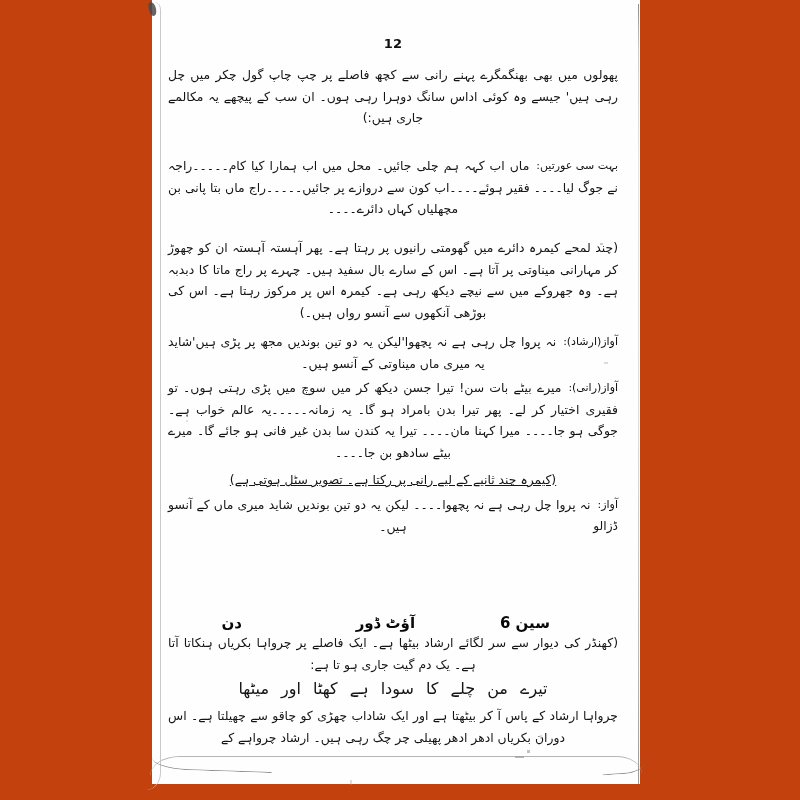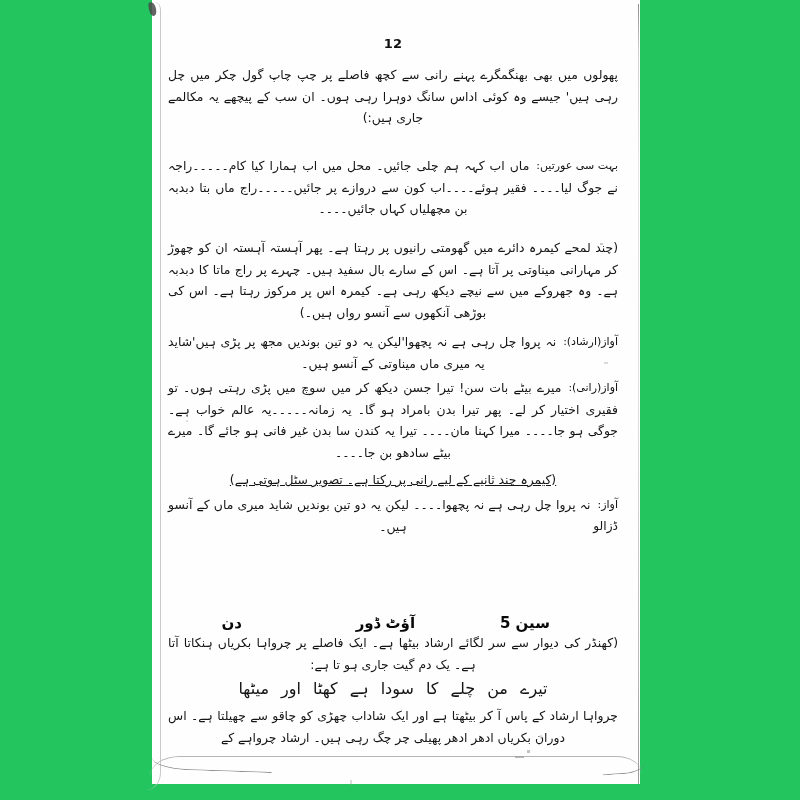--- a/index.html
+++ b/index.html
@@ -9,21 +9,21 @@
     background: #ffffff;
     width: 800px;
     height: 800px;
     overflow: hidden;
   }
 
   #scan {
     position: relative;
     width: 800px;
     height: 800px;
-    background: #22c55e;
+    background: #c2410c;
     font-family: "DejaVu Sans", "Liberation Sans", sans-serif;
   }
 
   
   .page-leaf {
     position: absolute;
     left: 152px;
     top: 0px;
     width: 488px;
     height: 784px;
@@ -231,21 +231,21 @@
   <div class="content">
 
     <div class="folio">12</div>
 
     <div class="blk" style="top:64px;">
       <span class="para">پھولوں میں بھی بھنگمگرے پہنے رانی سے کچھ فاصلے پر چپ چاپ گول چکر میں چل رہی ہیں' جیسے وہ کوئی اداس سانگ دوہرا رہی ہوں۔ ان سب کے پیچھے یہ مکالمے جاری ہیں:)</span>
     </div>
 
     <div class="blk dlg" style="top:155px;">
       <span class="who">بہت سی عورتیں:</span>
-      <span class="say">ماں اب کہہ ہم چلی جائیں۔ محل میں اب ہمارا کیا کام۔۔۔۔۔راجہ نے جوگ لیا۔۔۔۔ فقیر ہوئے۔۔۔۔اب کون سے دروازے پر جائیں۔۔۔۔۔راج ماں بتا دبدبہ بن مچھلیاں کہاں جائیں۔۔۔۔</span>
+      <span class="say">ماں اب کہہ ہم چلی جائیں۔ محل میں اب ہمارا کیا کام۔۔۔۔۔راجہ نے جوگ لیا۔۔۔۔ فقیر ہوئے۔۔۔۔اب کون سے دروازے پر جائیں۔۔۔۔۔راج ماں بتا پانی بن مچھلیاں کہاں دائرے۔۔۔۔</span>
     </div>
 
     <div class="blk" style="top:237px;">
       <span class="para">(چند لمحے کیمرہ دائرے میں گھومتی رانیوں پر رہتا ہے۔ پھر آہستہ آہستہ ان کو چھوڑ کر مہارانی میناوتی پر آتا ہے۔ اس کے سارے بال سفید ہیں۔ چہرے پر راج ماتا کا دبدبہ ہے۔ وہ جھروکے میں سے نیچے دیکھ رہی ہے۔ کیمرہ اس پر مرکوز رہتا ہے۔ اس کی بوڑھی آنکھوں سے آنسو رواں ہیں۔)</span>
     </div>
 
     <div class="blk dlg" style="top:331px;">
       <span class="who">آواز(ارشاد):</span>
       <span class="say">نہ پروا چل رہی ہے نہ پچھوا'لیکن یہ دو تین بوندیں مجھ پر پڑی ہیں'شاید یہ میری ماں میناوتی کے آنسو ہیں۔</span>
     </div>
@@ -262,21 +262,21 @@
     <div class="blk dlg" style="top:494px;">
       <span class="who">آواز:</span>
       <span class="say">نہ پروا چل رہی ہے نہ پچھوا۔۔۔۔ لیکن یہ دو تین بوندیں شاید میری ماں کے آنسو ہیں۔</span>
     </div>
 
     <div class="transition" style="top:517px;">
       <span>ڈزالو</span>
     </div>
 
     <div class="scene-head" style="top:593px;">
-      <span class="cell-scene">سین 5</span>
+      <span class="cell-scene">سین 6</span>
       <span class="cell-setting">آؤٹ ڈور</span>
       <span class="cell-time">دن</span>
     </div>
 
     <div class="blk" style="top:632px;">
       <span class="para">(کھنڈر کی دیوار سے سر لگائے ارشاد بیٹھا ہے۔ ایک فاصلے پر چرواہا بکریاں ہنکاتا آتا ہے۔ یک دم گیت جاری ہو تا ہے:</span>
     </div>
 
     <div class="song" style="top:678px;">
       <span>تیرے من چلے کا سودا ہے کھٹا اور میٹھا</span>

